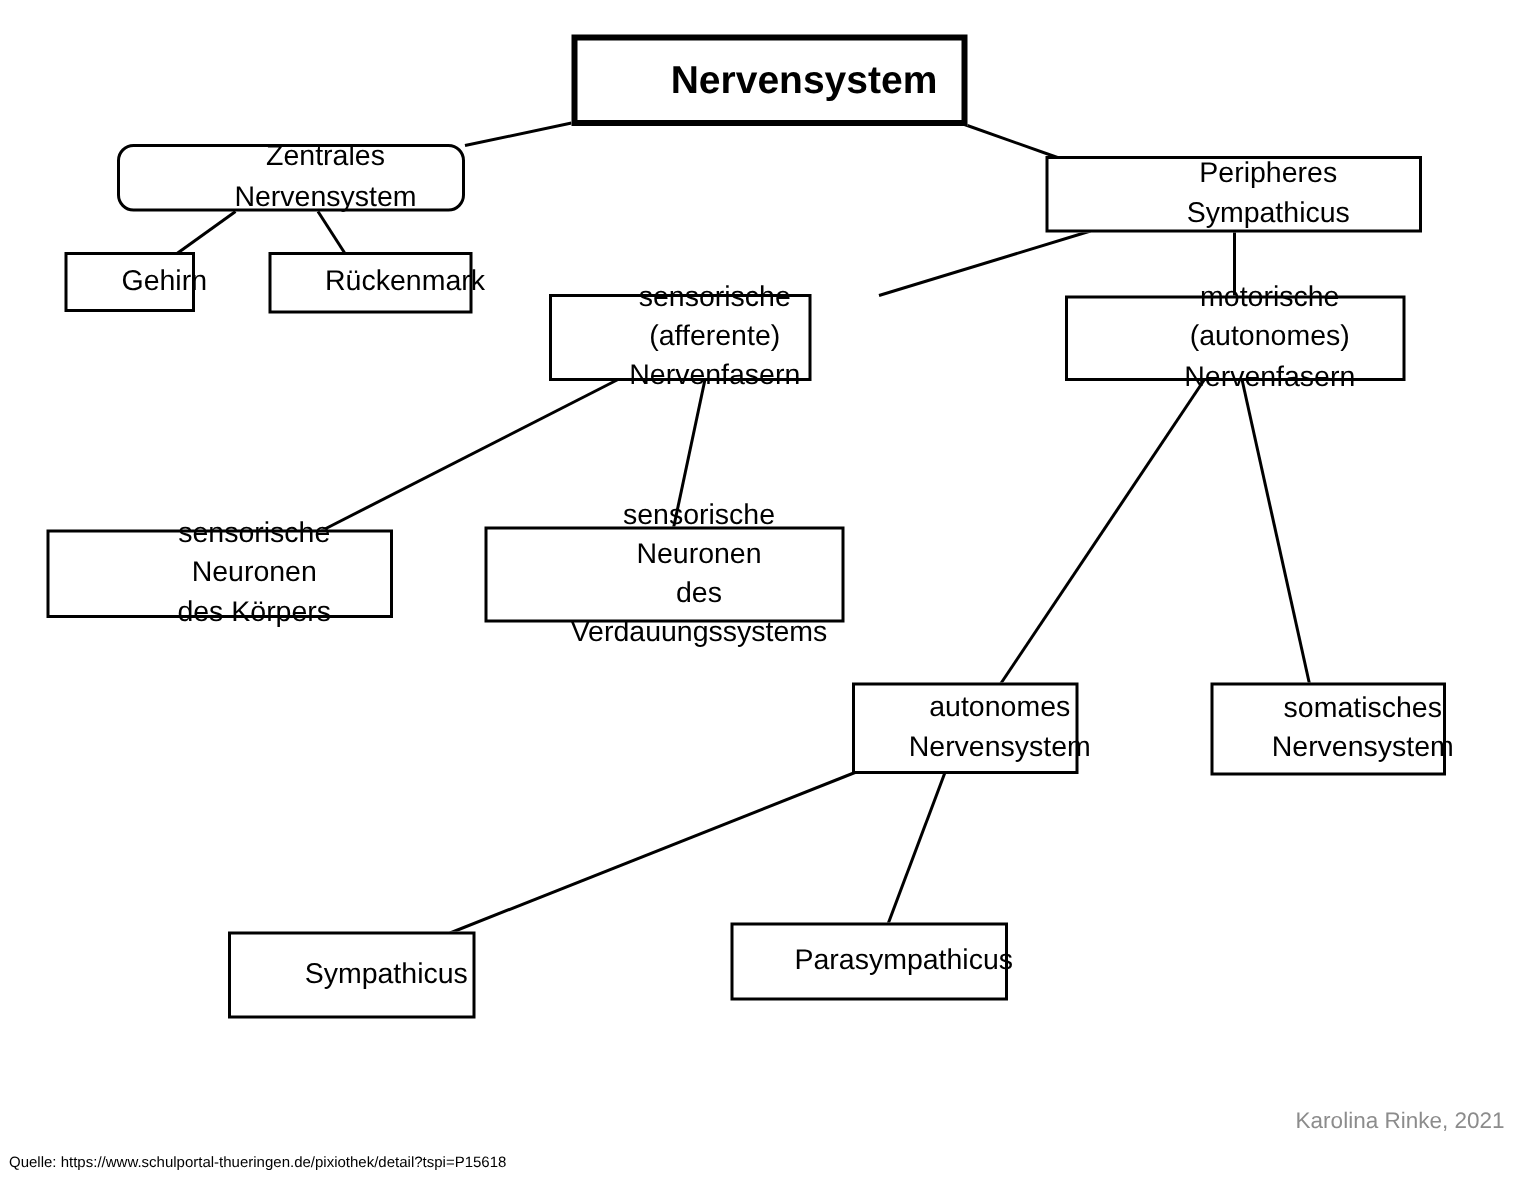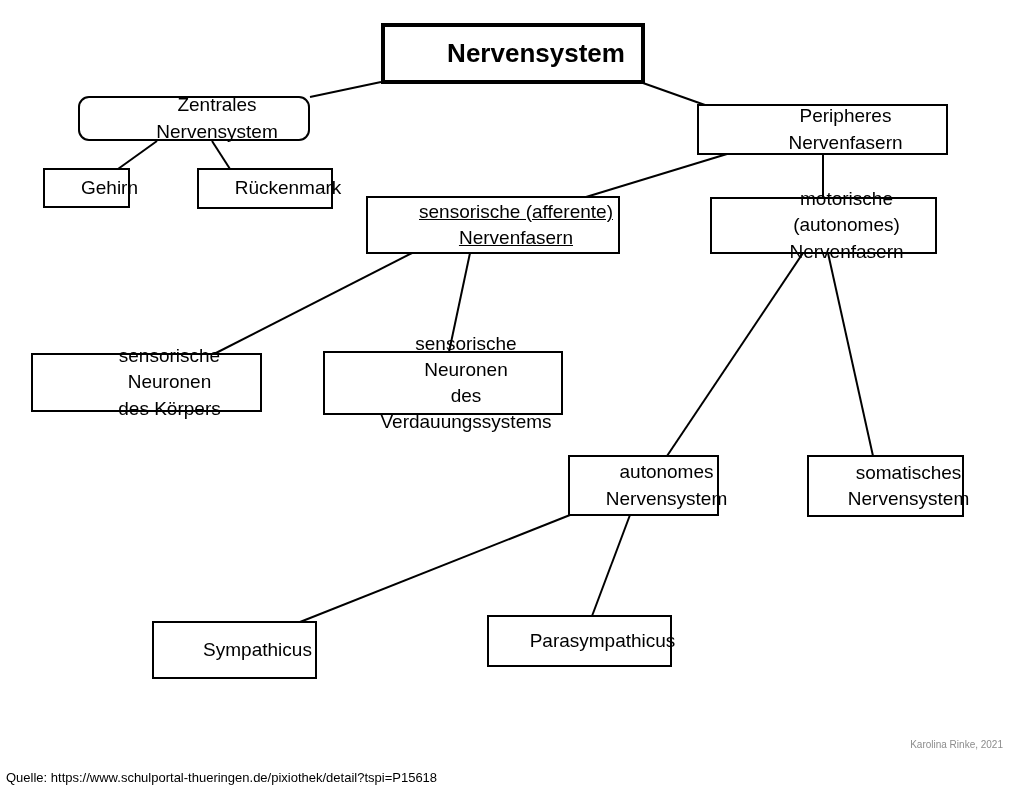--- a/index.html
+++ b/index.html
@@ -40,29 +40,29 @@
   }
   .node.root {
     border-width: 4px;
     font-weight: bold;
     font-size: 26px;
   }
   .attribution {
     position: absolute;
     top: 739px;
     right: 21px;
-    font-size: 10px;
+    font-size: 15px;
     color: #8c8c8c;
     z-index: 2;
   }
   .source-line {
     position: absolute;
     left: 6px;
     top: 770px;
-    font-size: 13px;
+    font-size: 10px;
     color: #000000;
     z-index: 2;
   }
 </style>
 </head>
 <body>
 
 <div class="canvas">
 
   <svg class="edges-layer" width="1024" height="793" viewBox="0 0 1024 793" stroke="#000000" stroke-width="2">
@@ -79,25 +79,25 @@
     <line x1="570" y1="515" x2="300" y2="622"></line>
     <line x1="630" y1="515" x2="592" y2="616"></line>
   </svg>
 
   <div class="node root" style="left:381px; top:23px; width:264px; height:61px;">Nervensystem</div>
 
   <div class="node" style="left:78px; top:96px; width:232px; height:45px;border-radius:11px;">Zentrales Nervensystem</div>
 
   <div class="node" style="left:43px; top:168px; width:87px; height:40px;">Gehirn</div>
 
-  <div class="node" style="left:197px; top:168px; width:136px; height:41px;">Rückenmark</div>
+  <div class="node" style="left:179px; top:168px; width:136px; height:41px;">Rückenmark</div>
 
-  <div class="node" style="left:697px; top:104px; width:251px; height:51px;">Peripheres Nervenfasern</div>
+  <div class="node" style="left:697px; top:104px; width:251px; height:51px;">Peripheres Sympathicus</div>
 
-  <div class="node" style="left:366px; top:196px; width:254px; height:58px;text-decoration:underline;">sensorische (afferente)
+  <div class="node" style="left:366px; top:196px; width:175px; height:58px;">sensorische (afferente)
 Nervenfasern</div>
 
   <div class="node" style="left:710px; top:197px; width:227px; height:57px;">motorische (autonomes)
 Nervenfasern</div>
 
   <div class="node" style="left:31px; top:353px; width:231px; height:59px;">sensorische Neuronen
 des Körpers</div>
 
   <div class="node" style="left:323px; top:351px; width:240px; height:64px;">sensorische Neuronen
 des Verdauungssystems</div>

